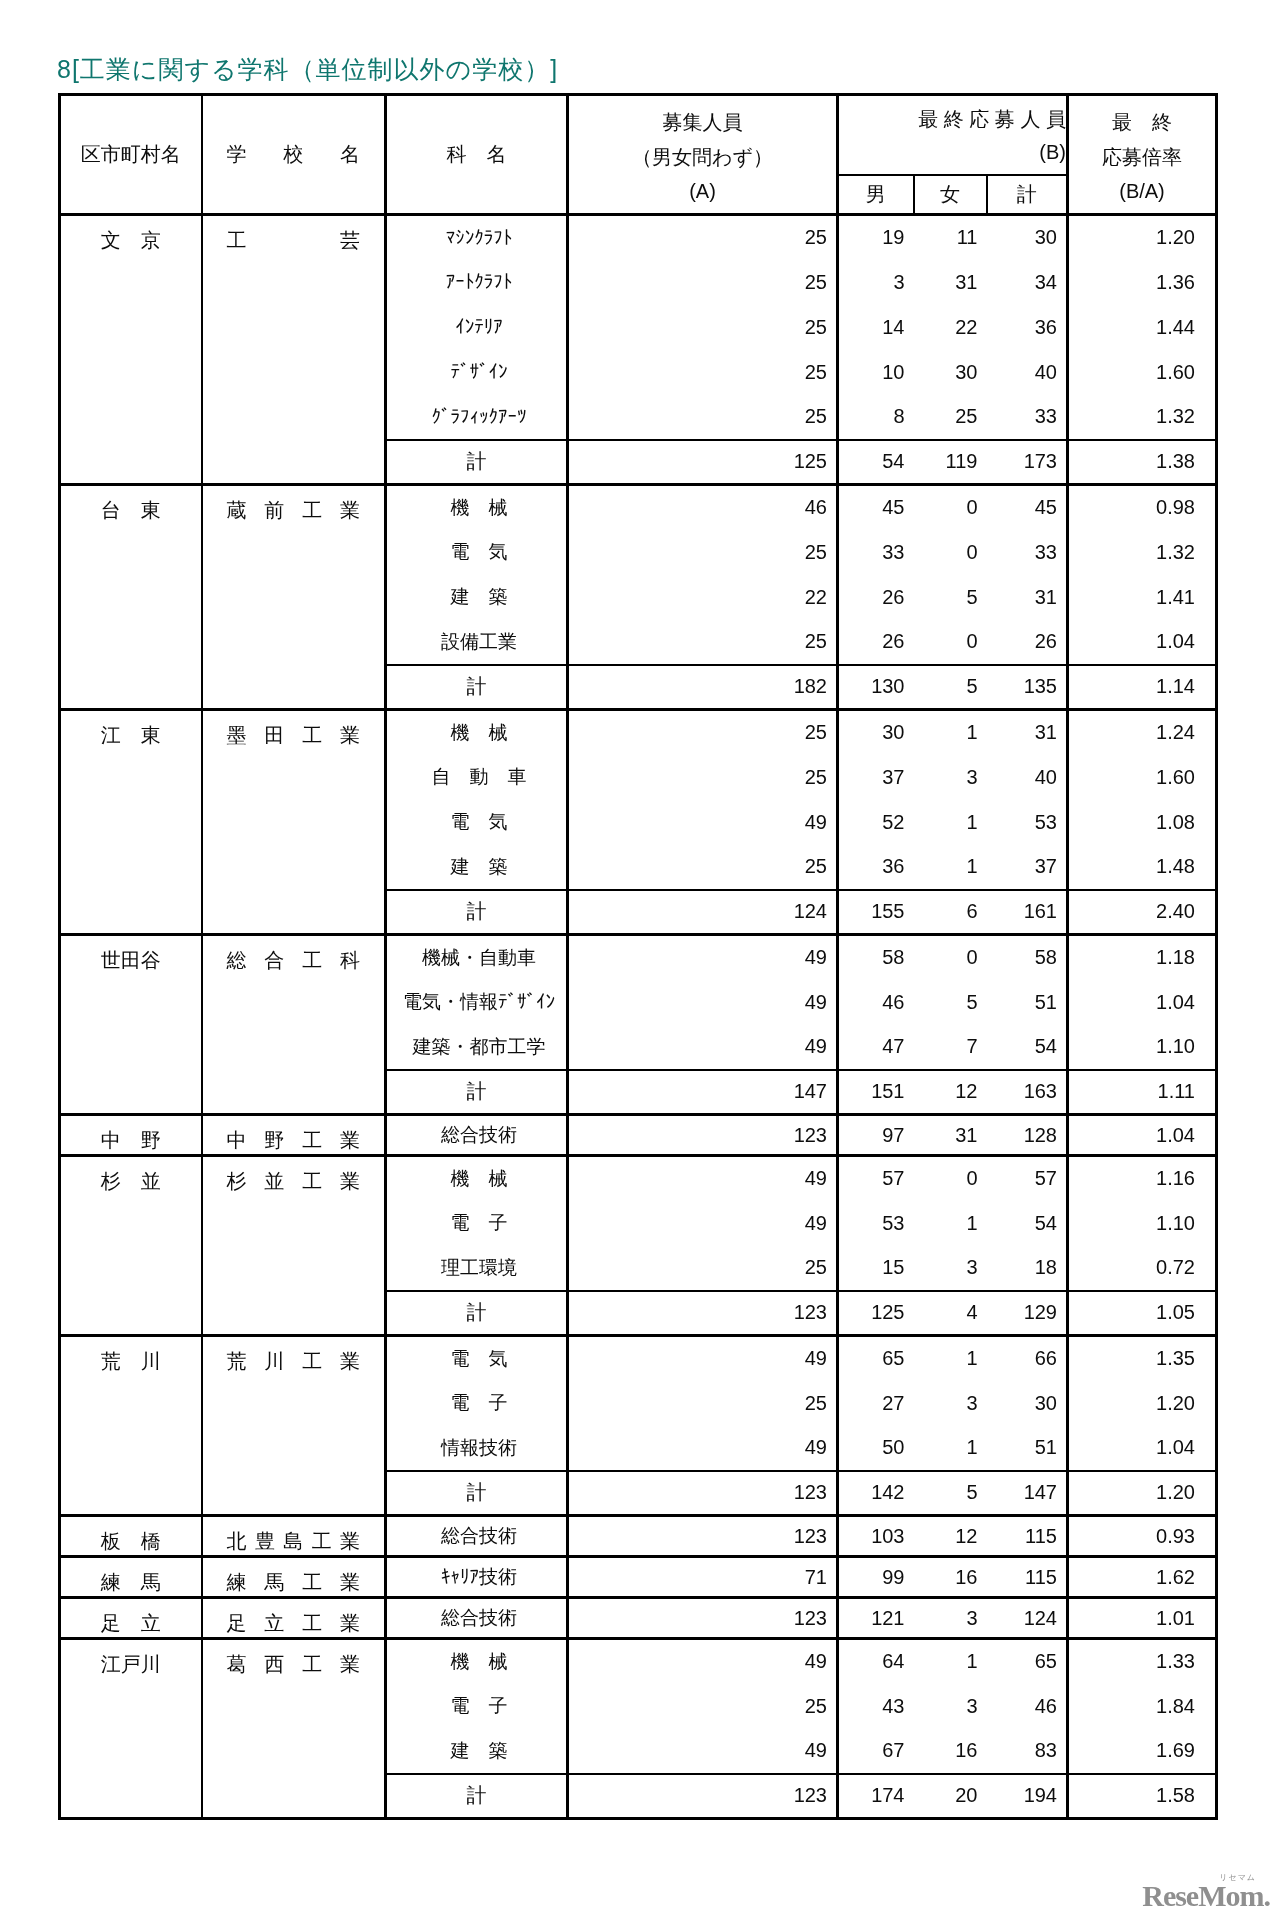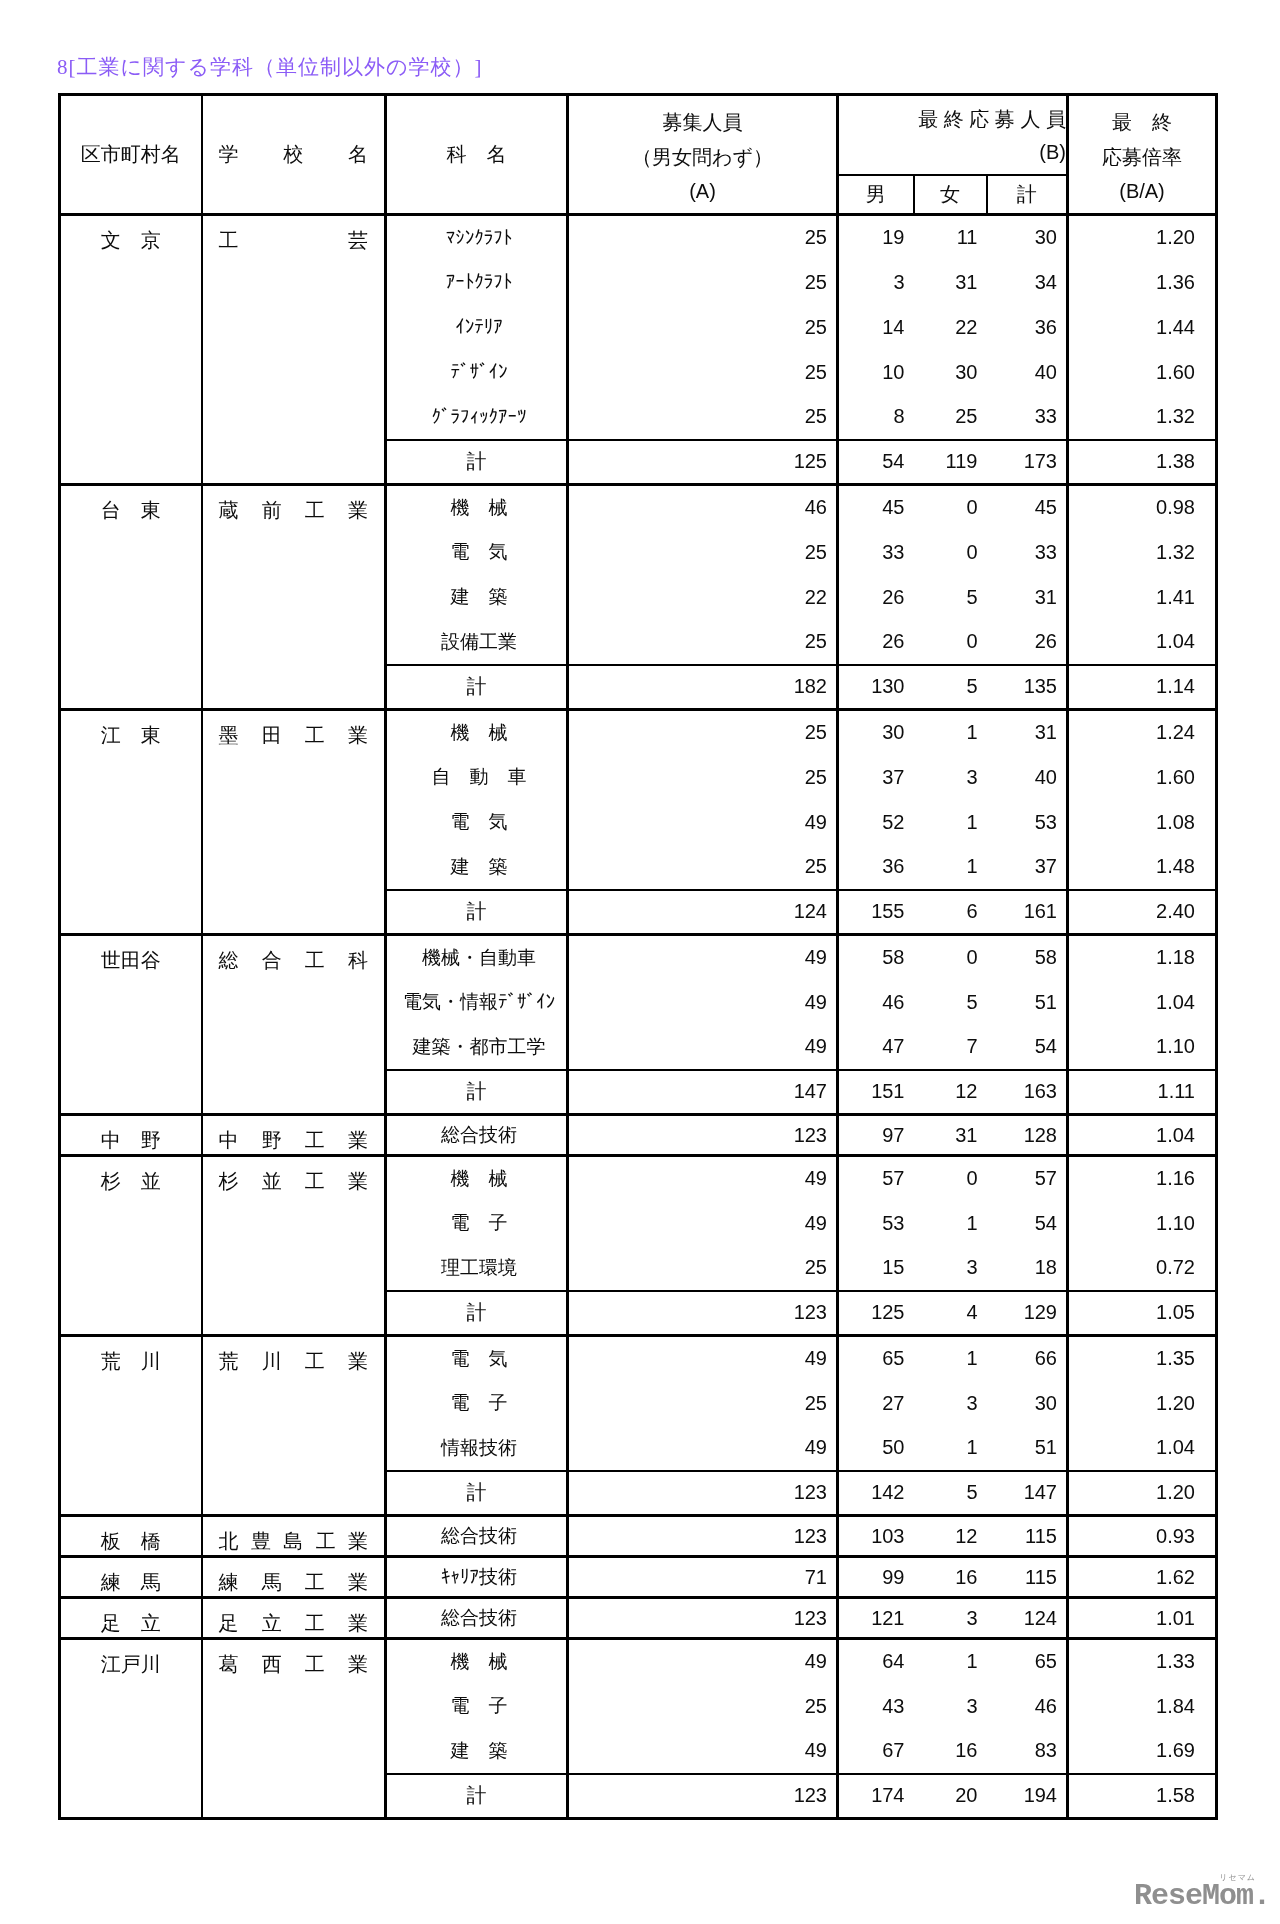--- a/index.html
+++ b/index.html
@@ -2,58 +2,58 @@
 <html><head>
 <meta charset="utf-8">
 <style>
   html,body{margin:0;padding:0;}
   body{
     width:1280px;height:1924px;background:#ffffff;position:relative;
     font-family:"Liberation Sans","DejaVu Sans",sans-serif;color:#111;
     -webkit-font-smoothing:antialiased;
   }
   .page-title{
-    position:absolute;left:57px;top:53px;font-size:21px;letter-spacing:1px;color:#8b5cf6;font-family:Liberation Serif, serif;
+    position:absolute;left:57px;top:53px;font-size:25px;letter-spacing:1px;color:#0f766e;
   }
   table.sheet{
     position:absolute;left:58px;top:93px;width:1157px;
     border-collapse:collapse;table-layout:fixed;
     border:3px solid #000;
   }
   th,td{
     padding:0;font-weight:normal;font-size:20px;color:#0d0d0d;
     overflow:hidden;white-space:nowrap;
   }
   
   tr.hr1{height:80px;} tr.hr2{height:40px;}
   thead th{border:2px solid #000;vertical-align:middle;text-align:center;}
   thead th.b-left-thick{border-left:3px solid #000;}
   thead th.b-bottom-thick{border-bottom:3px solid #000;}
   .hflex{display:flex;flex-direction:column;justify-content:space-between;
          height:116px;box-sizing:border-box;padding:12px 0 10px;}
   .hflex2{display:flex;flex-direction:column;justify-content:space-around;
          height:74px;box-sizing:border-box;padding:4px 0;text-align:right;}
-  .jtext{display:block;text-align:justify;text-align-last:justify;padding:0 16px;font-family:Liberation Serif, serif;}
+  .jtext{display:block;text-align:justify;text-align-last:justify;padding:0 24px;font-family:Liberation Serif, serif;}
   
   tbody td{border:0 solid #000;vertical-align:middle;}
   tr.r45{height:45px;} tr.r40{height:40px;}
   tr.block-start td{border-top:3px solid #000;}
   tr.total-row td{border-top:2px solid #000;}
   td.c-school{border-left:2px solid #000;}
   td.c-dept,td.c-a,td.c-m,td.c-ratio{border-left:3px solid #000;}
   td.district-cell{text-align:center;vertical-align:top;padding-top:11px;}
   td.school-cell{vertical-align:top;padding-top:11px;}
   td.dept-cell{text-align:center;padding-left:5px;font-size:19px;}
   td.sub-label{text-align:center;}
   td.num{text-align:right;padding-right:9px;}
   td.num-a{padding-right:9px;}
   td.num-ratio{padding-right:20px;}
   
   .watermark{position:absolute;top:1879px;right:10px;color:#8f8f8f;}
-  .wm-brand{font-family:Liberation Mono, monospace;font-weight:bold;font-size:30px;
+  .wm-brand{font-family:Liberation Serif, serif;font-weight:bold;font-size:30px;
             letter-spacing:-1px;}
   .wm-ruby{position:absolute;top:-7px;right:14px;font-size:8px;letter-spacing:1px;color:#8f8f8f;}
 </style>
 </head>
 <body>
 
 <div class="page-title">8[工業に関する学科（単位制以外の学校）]</div>
 
 <table class="sheet">
   <colgroup>

